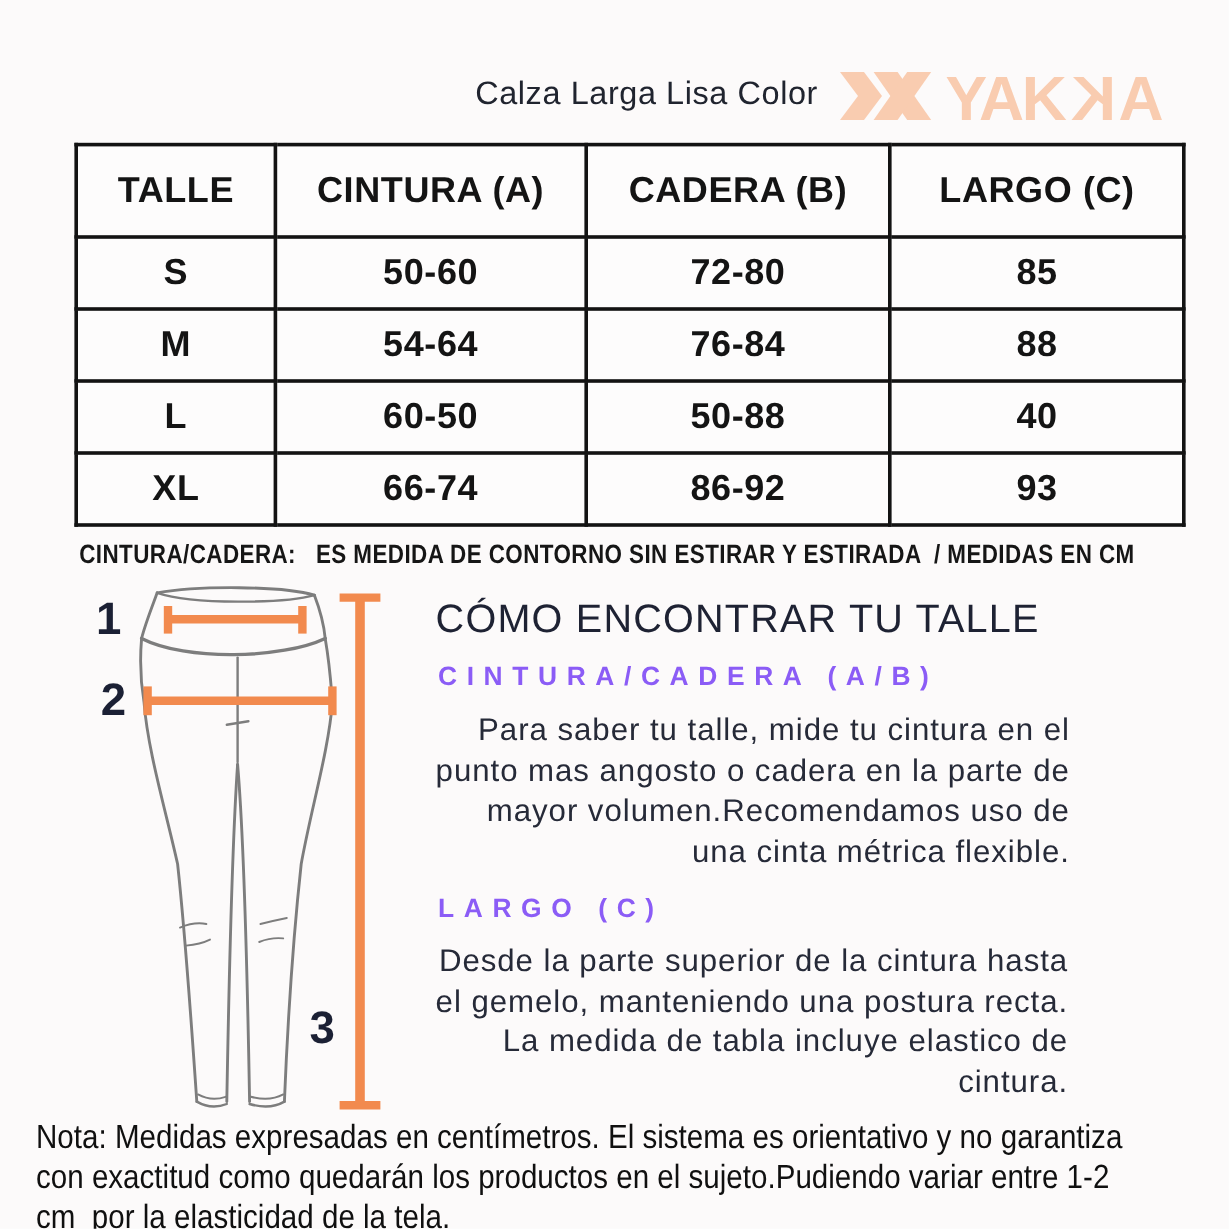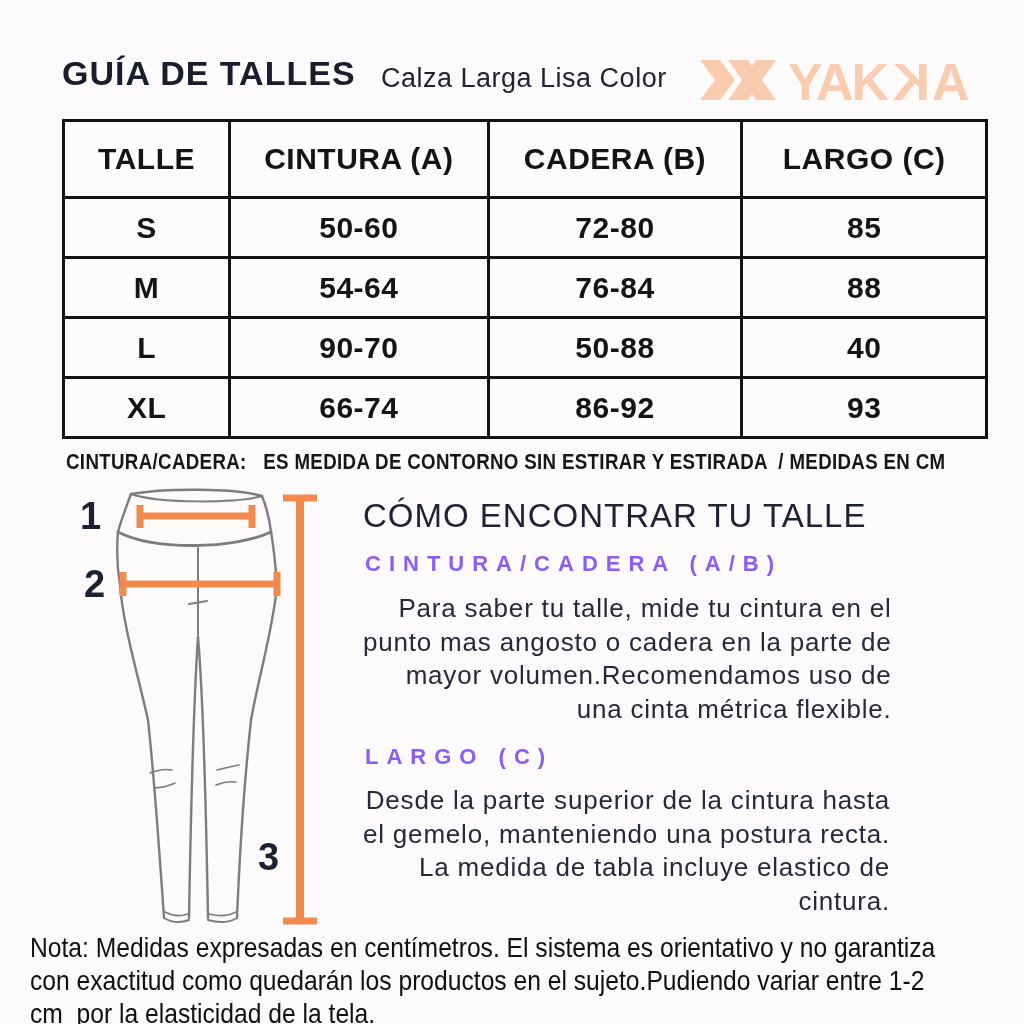--- a/index.html
+++ b/index.html
@@ -7,21 +7,21 @@
     position:relative;width:1024px;height:1024px;overflow:hidden;
     background:#fcfafa;color:#1c2030;
     font-family:"Liberation Sans", sans-serif;
   }
   
   .title{
     position:absolute;left:62px;top:54px;margin:0;
     font-size:34px;font-weight:600;letter-spacing:1px;color:#191d2c;
   }
   .subtitle{
-    position:absolute;left:381px;top:63px;
+    position:absolute;left:396px;top:63px;
     font-size:27px;font-weight:400;letter-spacing:.5px;color:#20242f;
   }
   .logo{position:absolute;left:698px;top:52px;}
   
   .size-table{
     position:absolute;left:62px;top:119px;width:926px;height:264px;
     border-collapse:collapse;table-layout:fixed;background:#fdfcfc;
   }
   .size-table th,.size-table td{
     border:3px solid #131313;text-align:center;vertical-align:middle;
@@ -65,21 +65,20 @@
     position:absolute;left:30px;top:931px;margin:0;width:1150px;
     font-size:28px;font-weight:500;line-height:33px;color:#101010;
     white-space:pre;transform:scaleX(.88);transform-origin:0 0;
   }
 </style>
 </head>
 <body>
 
 <div class="page">
 
-  <h1 class="title">GUÍA DE TALLES</h1>
   <div class="subtitle">Calza Larga Lisa Color</div>
 
   <svg class="logo" width="320" height="56" viewBox="0 0 320 56">
     <g fill="#f9ccb0">
       <polygon points="2,8 22,8 37,28 22,48 2,48 17,28"></polygon>
       <polygon points="30,8 50,8 78,48 58,48"></polygon>
       <polygon points="58,8 78,8 50,48 30,48"></polygon>
     </g>
     <g font-family="Liberation Sans, sans-serif" font-size="52" font-weight="700" fill="#f9ccb0">
       <text x="90" y="48" letter-spacing="-2">YAK</text>
@@ -113,21 +112,21 @@
         <td>85</td>
       </tr>
       <tr>
         <th>M</th>
         <td>54-64</td>
         <td>76-84</td>
         <td>88</td>
       </tr>
       <tr>
         <th>L</th>
-        <td>90-70</td>
+        <td>60-50</td>
         <td>50-88</td>
         <td>40</td>
       </tr>
       <tr>
         <th>XL</th>
         <td>66-74</td>
         <td>86-92</td>
         <td>93</td>
       </tr>
     </tbody>

